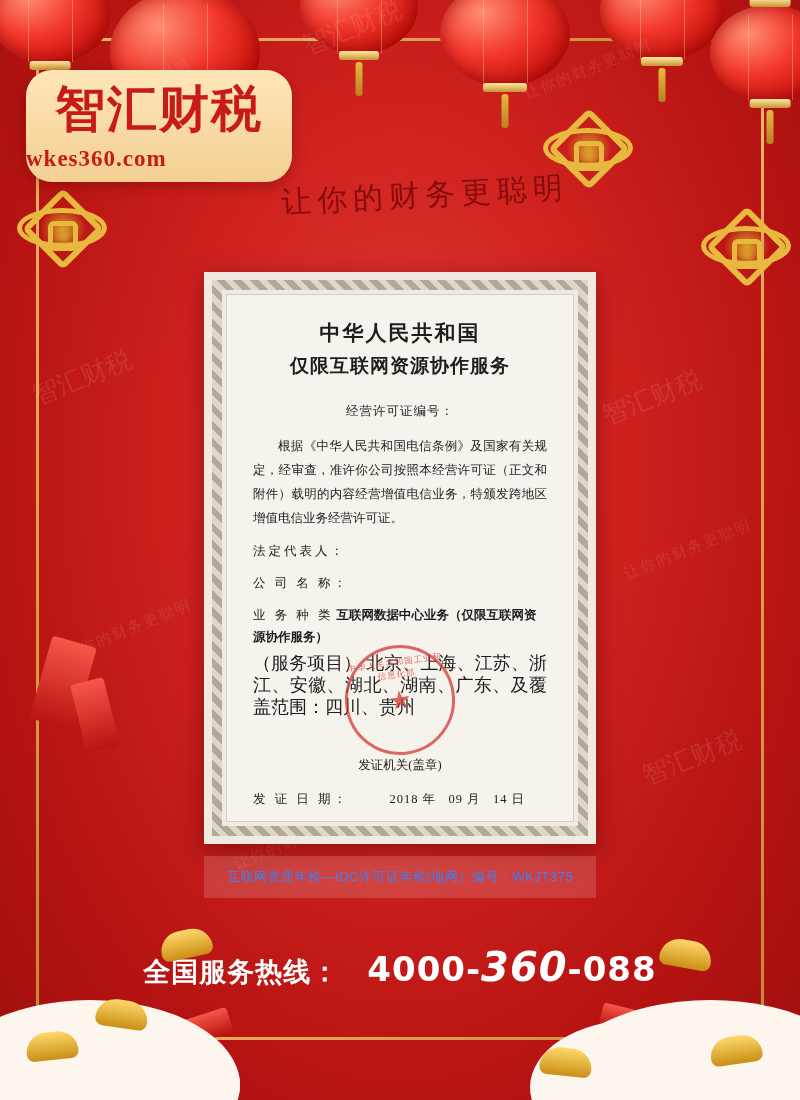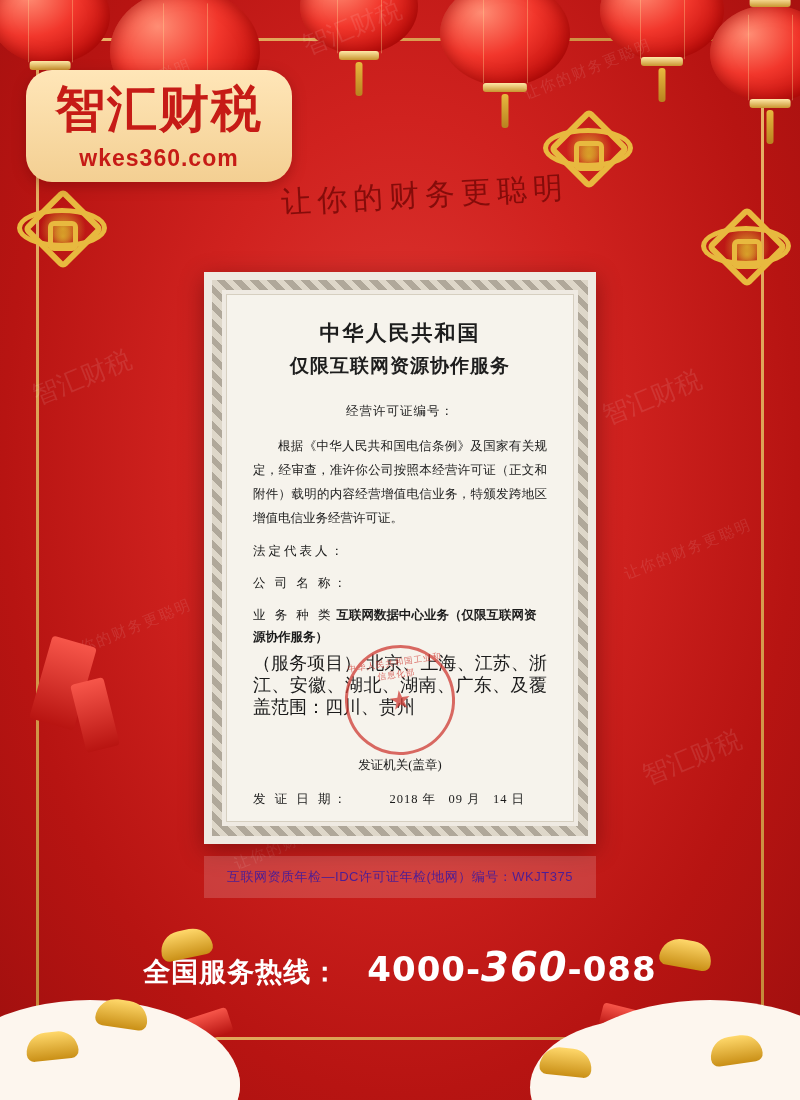--- a/index.html
+++ b/index.html
@@ -62,23 +62,23 @@
     position:absolute;left:26px;top:70px;width:266px;height:112px;border-radius:26px;
     background:linear-gradient(180deg,#ffe6b8,#f3cf92);
     box-shadow:0 4px 14px rgba(90,0,0,.35);
   }
   .logo-main{
     position:absolute;left:0;right:0;top:6px;text-align:center;
     font-size:50px;font-weight:bold;color:#c61b16;letter-spacing:2px;
     font-family:"DejaVu Sans","Liberation Sans",sans-serif;
   }
   .logo-sub{
-    position:absolute;left:0;right:0;bottom:10px;text-align:center;
+    position:absolute;left:0;right:0;bottom:10px;text-align:left;
     font-size:23px;font-weight:bold;color:#c61b16;letter-spacing:1px;
-    font-family:Liberation Sans, sans-serif;
+    font-family:Liberation Serif, serif;
   }
   .slogan{
     position:absolute;left:255px;top:175px;width:340px;text-align:center;
     color:#7d0a08;font-size:30px;font-family:"Liberation Serif",serif;
     letter-spacing:6px;opacity:.9;transform:rotate(-3deg);
   }
 
   
   .wm{position:absolute;color:rgba(255,255,255,.10);font-size:26px;white-space:nowrap;
       transform:rotate(-22deg);pointer-events:none;font-family:"Liberation Serif",serif;}
@@ -147,21 +147,21 @@
   .date-row .nums{flex:1;text-align:right;padding-right:22px;letter-spacing:1px;}
   .date-issue{top:496px;}
   .date-valid{top:526px;}
 
   
   .caption-bar{
     position:absolute;left:204px;top:856px;width:392px;height:42px;
     background:rgba(255,255,255,.16);
     display:flex;align-items:center;justify-content:center;
   }
-  .caption-bar span{color:#4c1d95;font-size:13px;letter-spacing:.5px;}
+  .caption-bar span{color:#3b82f6;font-size:13px;letter-spacing:.5px;}
 
   
   .hotline{
     position:absolute;left:0;right:0;top:944px;text-align:center;color:#fff;
     font-weight:bold;white-space:nowrap;
   }
   .hotline .lbl{font-size:27px;letter-spacing:1px;}
   .hotline .num{font-size:34px;font-family:"DejaVu Sans",sans-serif;letter-spacing:1px;margin-left:28px;}
   .hotline .num .mid{font-size:40px;font-style:italic;}
 

